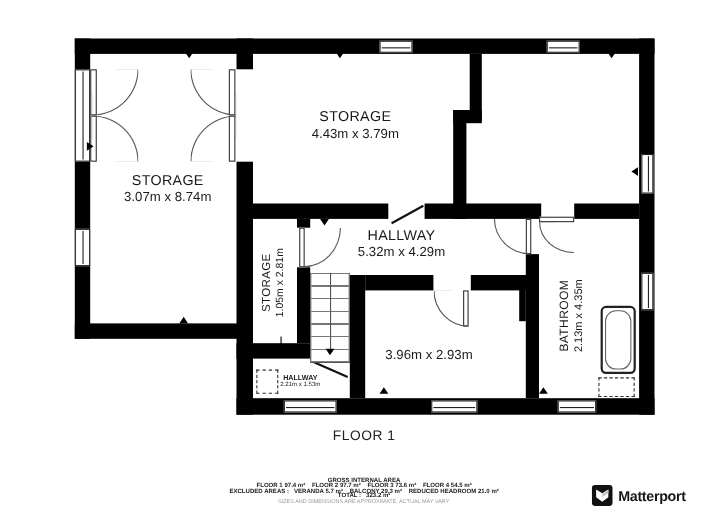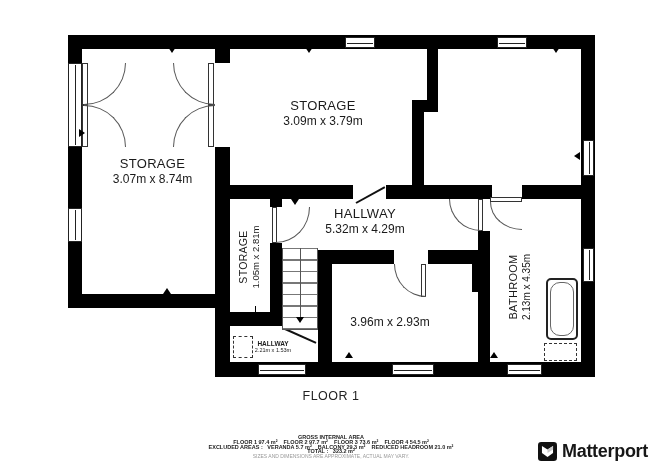--- a/index.html
+++ b/index.html
@@ -30,21 +30,21 @@
   .tub{position:absolute;border:2px solid #222;border-radius:5px;box-sizing:border-box;}
   .tubin{position:absolute;left:2px;top:2px;right:2px;bottom:2px;border:1px solid #666;border-radius:10px;}
   .dashbox{position:absolute;border:1.5px dashed #333;box-sizing:border-box;background:#fff;}
   .floorlbl{position:absolute;font-size:12.5px;color:#222;text-align:center;letter-spacing:.5px;}
   .footer{position:absolute;left:0;right:0;top:435px;text-align:center;}
   .footer div{white-space:pre;}
   .f-title{font-size:5.5px;line-height:4.8px;font-weight:700;color:#222;}
   .f-line{font-size:5.5px;line-height:4.8px;font-weight:700;color:#222;}
   .f-disc{font-size:5px;line-height:5.4px;font-weight:400;color:#999;}
   .logo{position:absolute;left:538px;top:441px;display:flex;align-items:center;gap:5px;}
-  .logotext{font-size:18px;font-weight:700;color:#171717;letter-spacing:-.3px;}
+  .logotext{font-size:13px;font-weight:700;color:#171717;letter-spacing:-.3px;}
   .smname{font-size:6.5px;font-weight:700;line-height:7px;}
   .smdims{font-size:5.5px;line-height:6px;}
 </style>
 </head>
 <body>
 
 <div id="app">
 
   <div class="wall" style="left:68px;top:35px;width:527px;height:14px;"></div>
   <div class="wall" style="left:68px;top:35px;width:14px;height:273px;"></div>
@@ -145,21 +145,21 @@
   <div class="tick" style="left:430px;top:252px;"></div>
   <div class="tick up" style="left:345px;top:352px;"></div>
   <div class="tick up" style="left:490px;top:352px;"></div>
 
   <div class="rlabel" style="left:80px;top:156px;width:145px;">
     <div class="rname">STORAGE</div>
     <div class="rdims">3.07m x 8.74m</div>
   </div>
   <div class="rlabel" style="left:238px;top:98px;width:170px;">
     <div class="rname">STORAGE</div>
-    <div class="rdims">3.09m x 3.79m</div>
+    <div class="rdims">4.43m x 3.79m</div>
   </div>
   <div class="rlabel" style="left:290px;top:206px;width:150px;">
     <div class="rname">HALLWAY</div>
     <div class="rdims">5.32m x 4.29m</div>
   </div>
   <div class="rlabel vlabel" style="left:193px;top:243px;width:115px;height:28px;">
     <div style="font-size:10.5px;letter-spacing:.3px;">STORAGE</div>
     <div style="font-size:9.5px;">1.05m x 2.81m</div>
   </div>
   <div class="rlabel" style="left:319px;top:315px;width:142px;">

